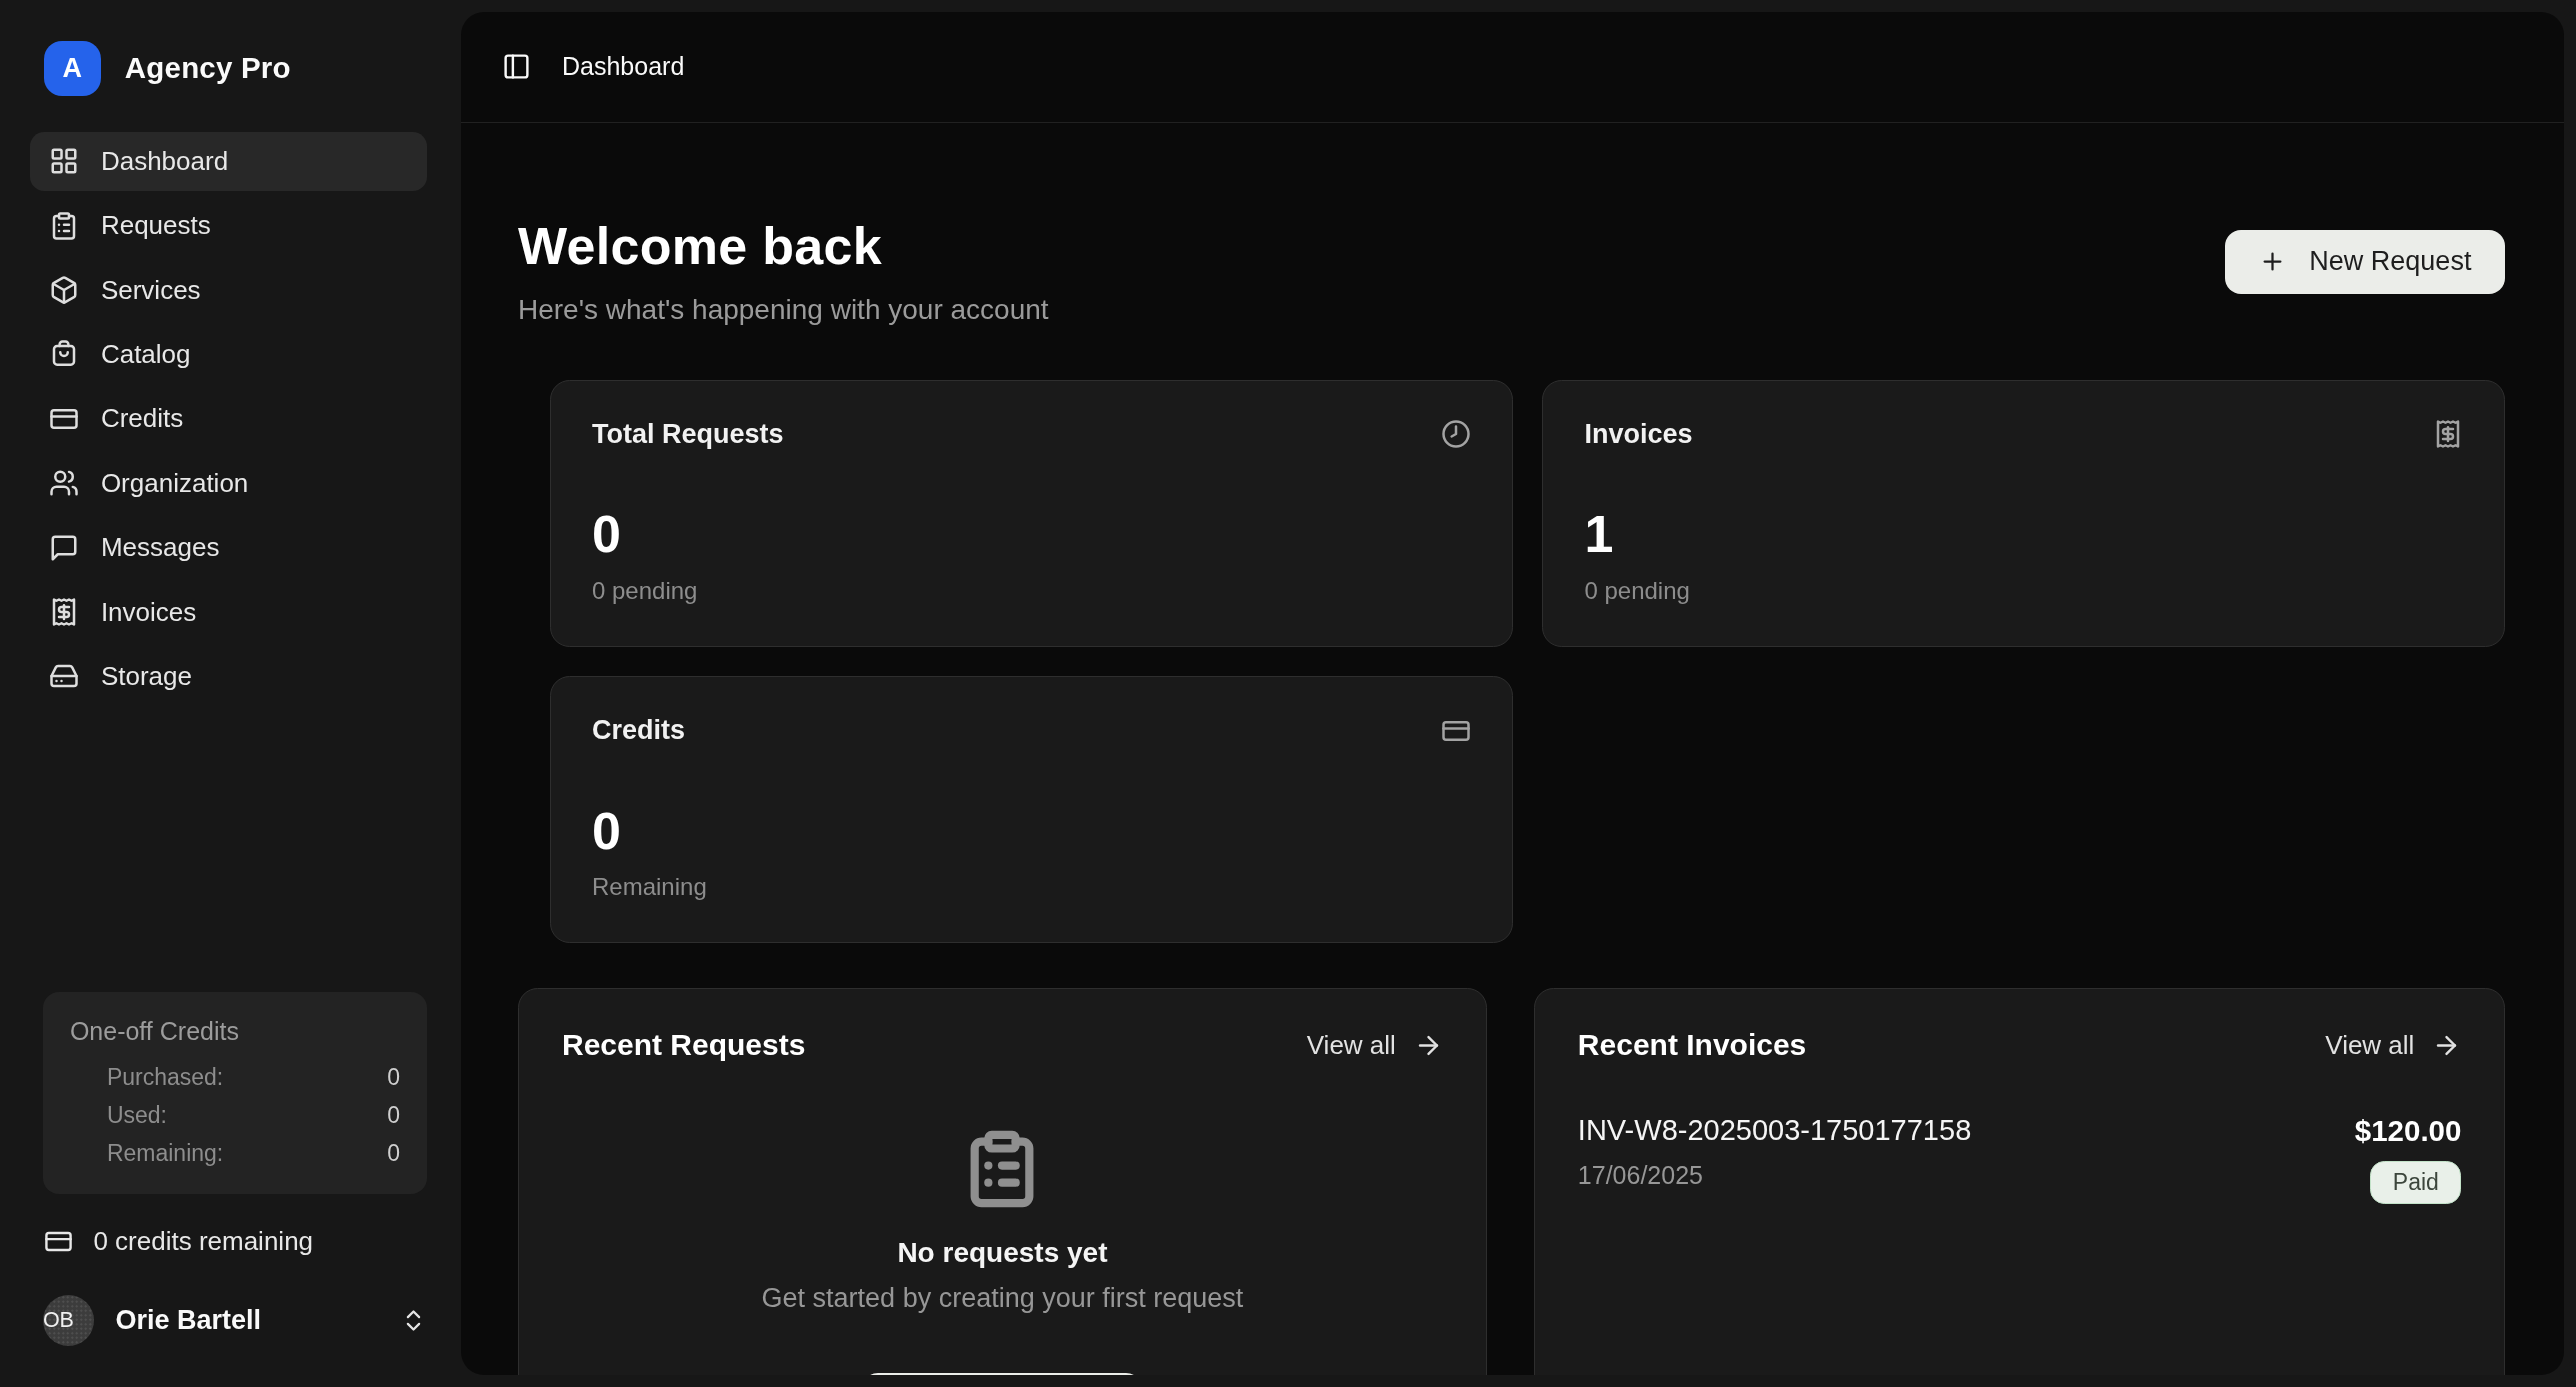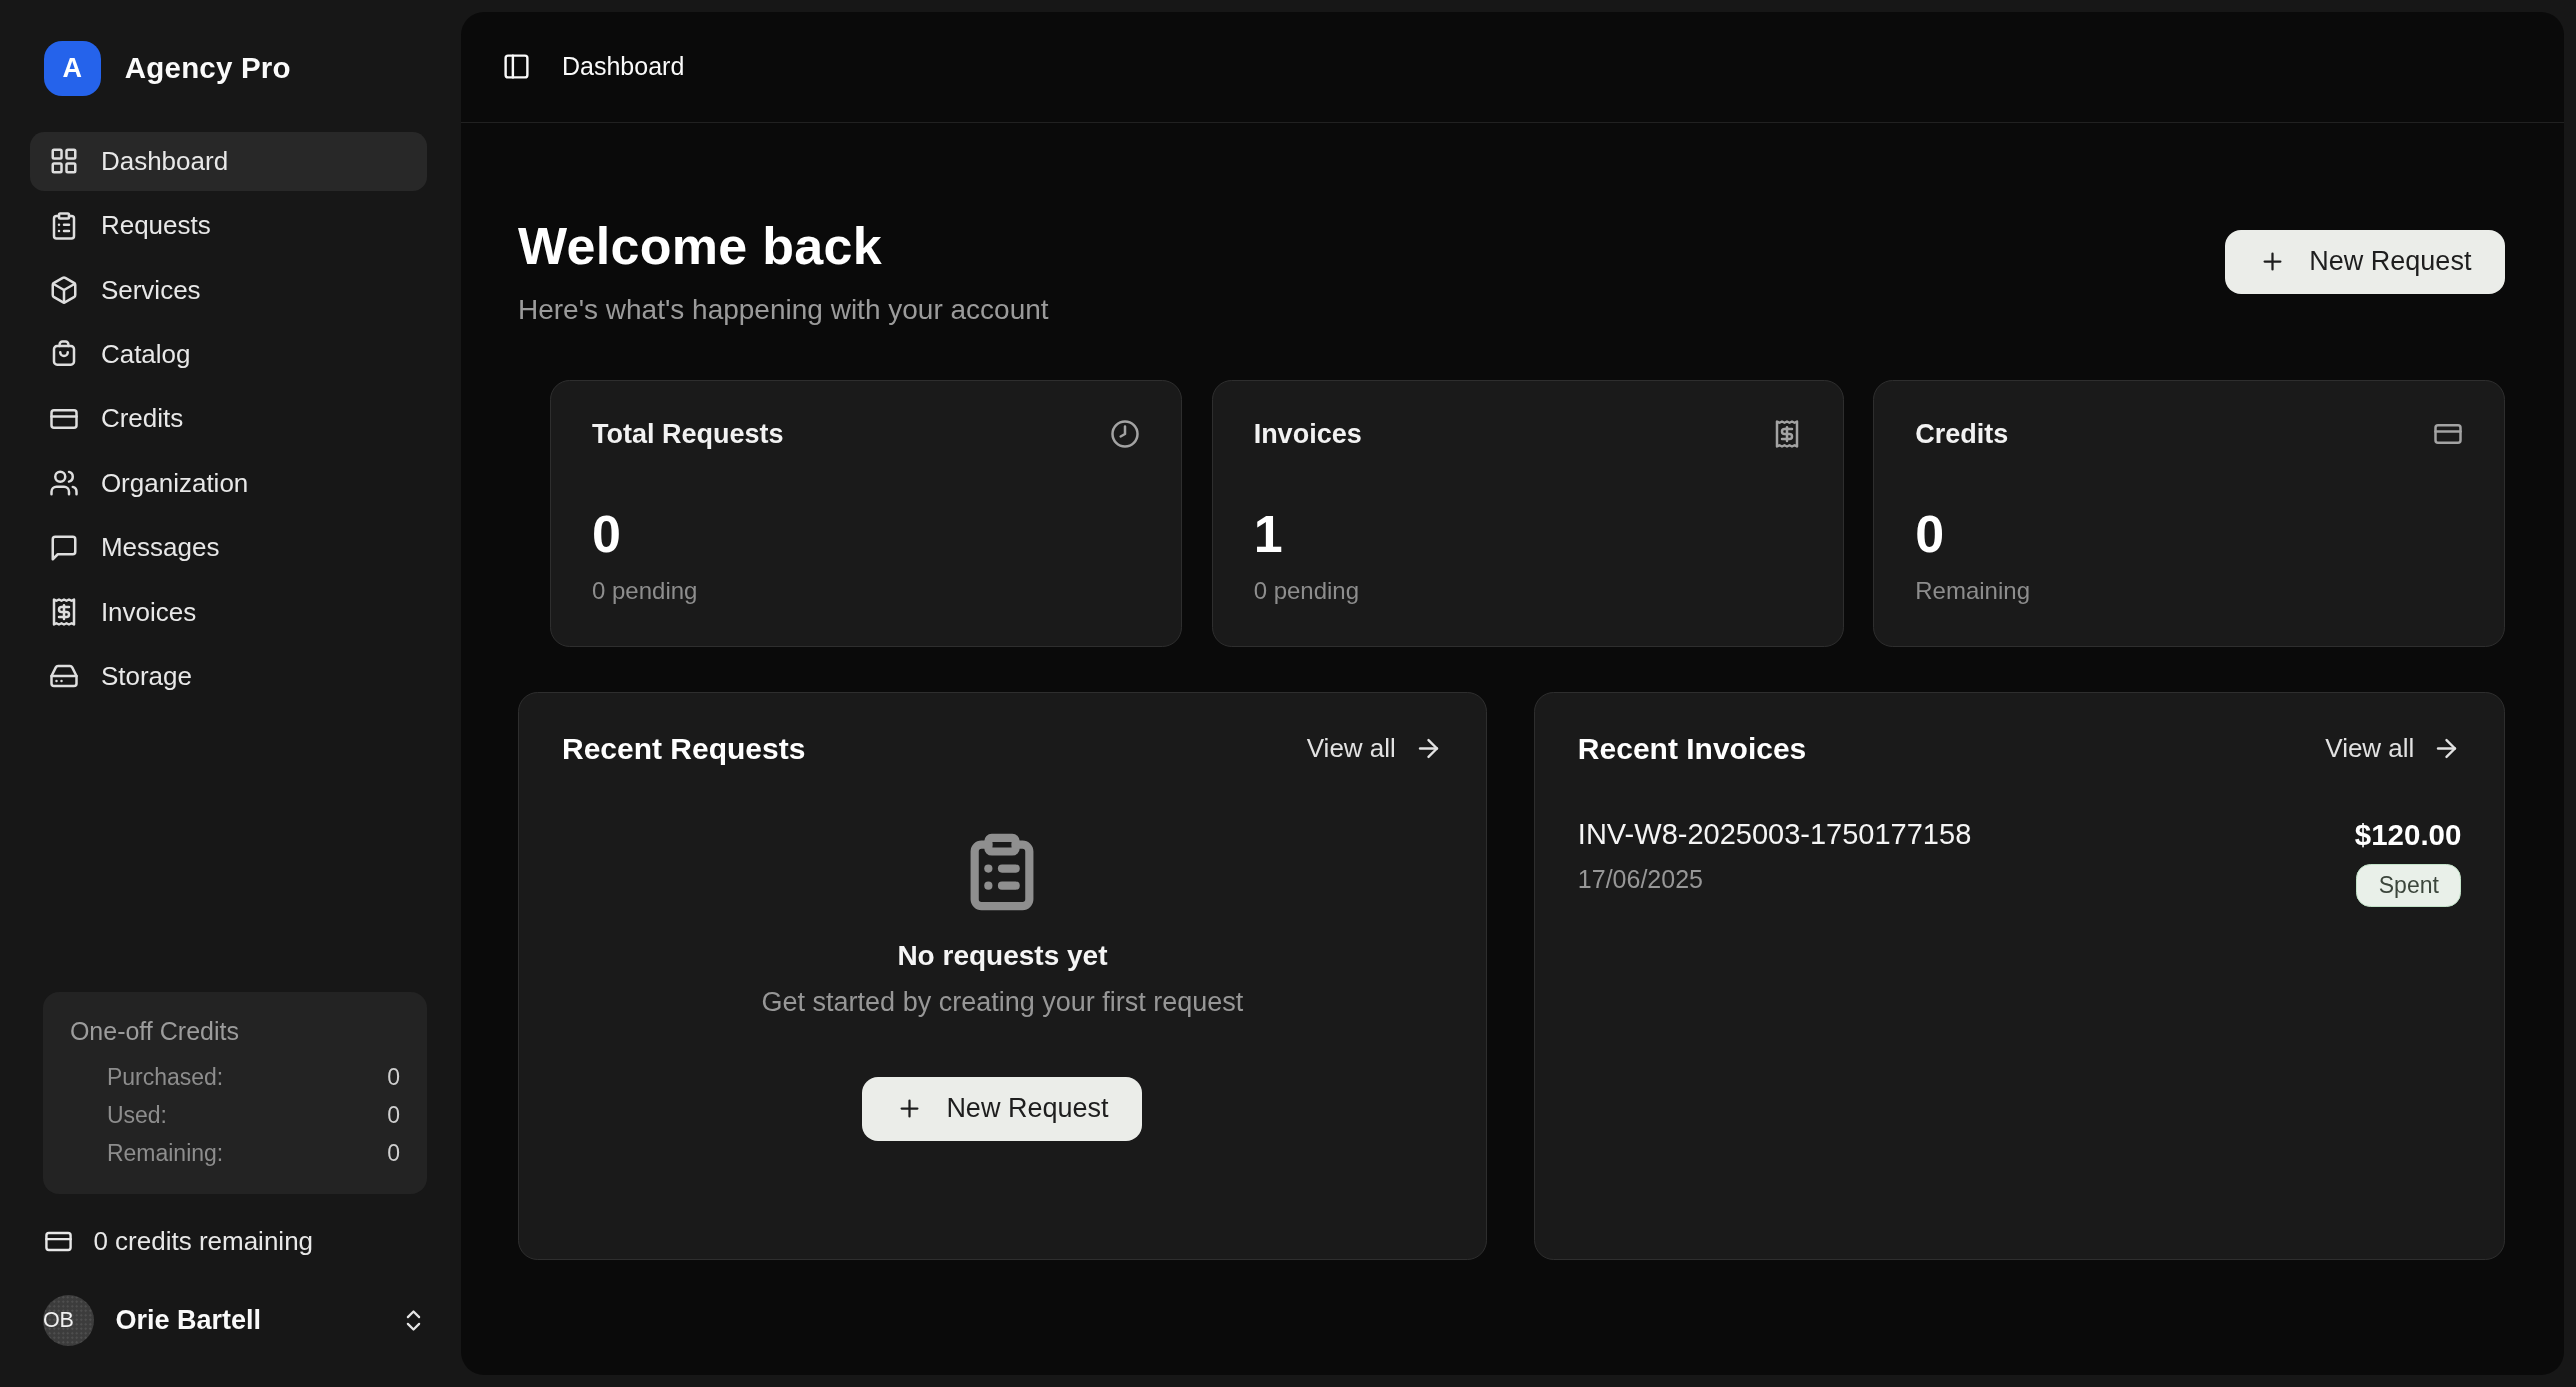--- a/index.html
+++ b/index.html
@@ -88,21 +88,21 @@
   .btn-light {
     display:inline-flex; align-items:center; gap:23px;
     background:#ebede9; color:#1e1e1e;
     border:none; border-radius:16px;
     height:64px; padding:0 34px;
     font-size:27px; font-family:inherit; cursor:pointer;
   }
   .page-header .btn-light { margin-top:14.3px; }
 
   
-  .stats { display:grid; grid-template-columns:repeat(3,1fr); gap:29.5px; margin-top:54px;padding-left:32px; }
+  .stats { display:grid; grid-template-columns:repeat(2,1fr); gap:29.5px; margin-top:54px;padding-left:32px; }
   .stat-card {
     height:267px;
     background:#1a1a1a; border:0.9px solid #2e2e2e; border-radius:19.7px;
     padding:38px 41px 41px;
     display:flex; flex-direction:column;
   }
   .stat-head { display:flex; align-items:center; justify-content:space-between; }
   .stat-title { font-size:27px; font-weight:600; color:#f2f2f2; }
   .stat-head .icon { color:#a3a3a3; }
   .stat-value { margin-top:auto; font-size:52px; font-weight:700; color:#ffffff; }
@@ -417,21 +417,21 @@
             </span>
           </span>
         </div>
         <div class="invoice-row">
           <div>
             <div class="invoice-number">INV-W8-2025003-1750177158</div>
             <div class="invoice-date">17/06/2025</div>
           </div>
           <div class="invoice-right">
             <div class="invoice-amount">$120.00</div>
-            <span class="badge-paid">Spent</span>
+            <span class="badge-paid">Paid</span>
           </div>
         </div>
       </div>
 
     </div>
   </div>
 </main>
 
 
 </body></html>

